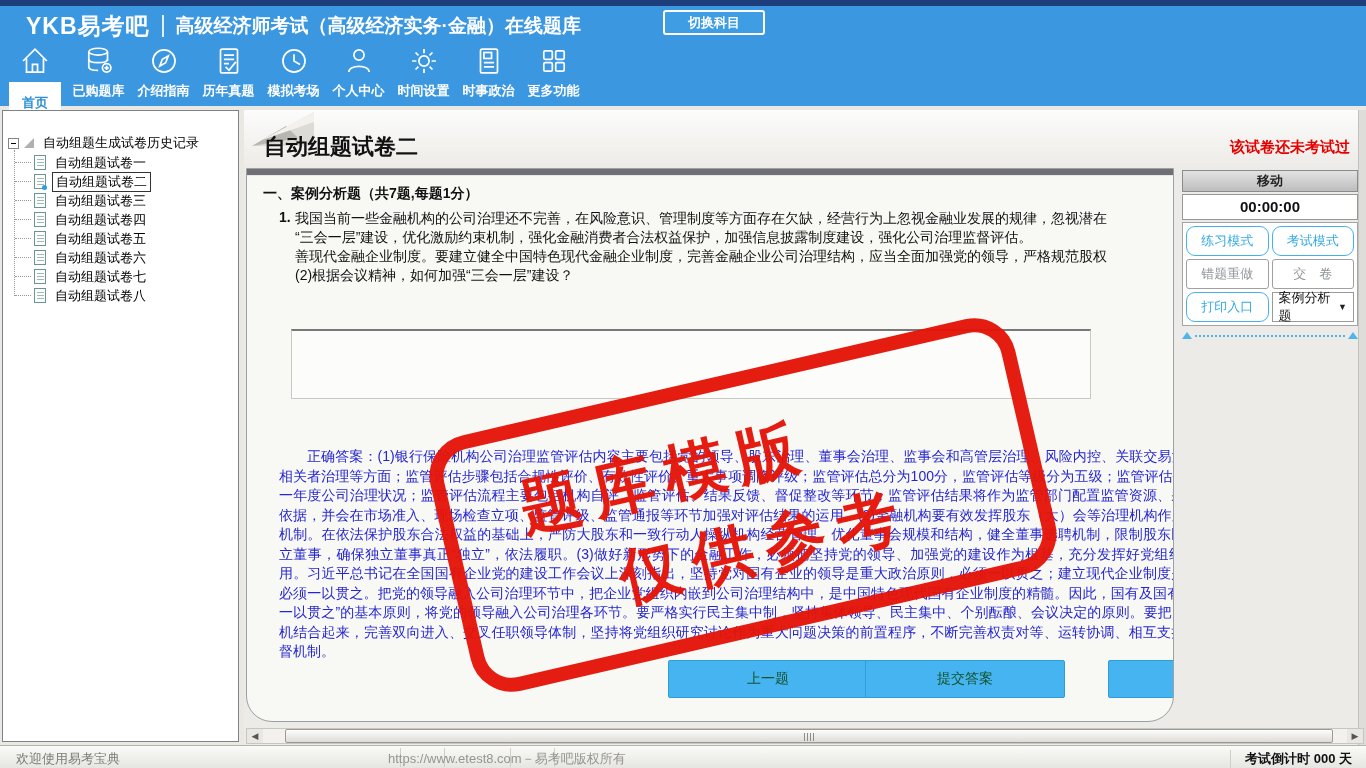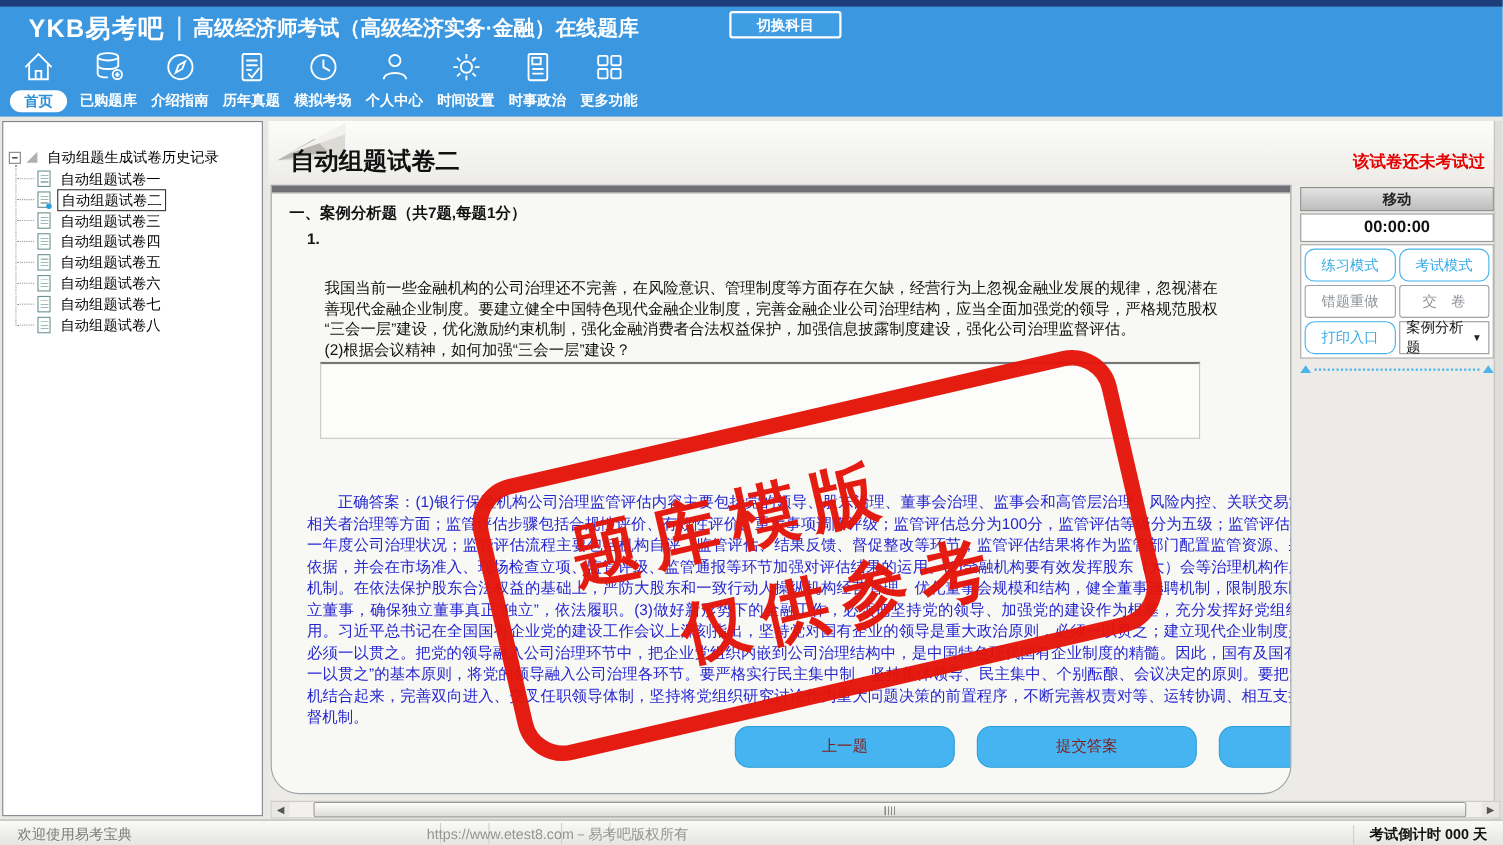--- a/index.html
+++ b/index.html
@@ -15,21 +15,21 @@
   .brand-div { width:2px; height:22px; background:rgba(255,255,255,.85); margin:0 12px; }
   .apptitle { color:#fff; font-size:19px; font-weight:bold; }
   .switch-btn { position:absolute; left:663px; top:10px; width:102px; height:25px;
     border:2px solid #fff; border-radius:3px; background:#3f9de4; color:#fff;
     font-size:13px; font-weight:bold; text-align:center; line-height:21px; cursor:pointer; }
   .nav { position:absolute; left:4px; top:44px; display:flex; }
   .nav-item { width:65px; display:flex; flex-direction:column; align-items:center; cursor:pointer; }
   .nav-item:first-child { width:62px; }
   .nav-item svg { width:34px; height:34px; margin-bottom:4px; }
   .nav-label { color:#fff; font-size:13px; font-weight:bold; white-space:nowrap; }
-  .nav-label.active { background:#fff; color:#2f8fd6; border-radius:10px; padding:1px 13px; }
+  .nav-label.active { background:#fff; color:#2f8fd6; border-radius:0; padding:12px 13px; }
 
   
   .sidebar { position:absolute; left:2px; top:110px; width:237px; height:632px;
     background:#fff; border:1px solid #7d828b; }
   .tree { padding:22px 3px; font-size:13px; color:#000; }
   .tree-root { display:flex; align-items:center; height:20px; white-space:nowrap; cursor:pointer; }
   .expander { width:11px; height:11px; border:1px solid #848484; background:#fff;
     position:relative; margin:0 4px 0 2px; flex:none; }
   .expander::after { content:""; position:absolute; left:2px; top:4px; width:5px; height:1px; background:#000; }
   .tri-ico { width:12px; height:12px; margin-right:5px; flex:none; }
@@ -56,34 +56,34 @@
   .paper-title { position:absolute; left:20px; top:22px; font-size:22px; font-weight:bold; color:#111; }
   .not-examined { position:absolute; right:16px; top:28px; color:#e60000; font-size:15px; font-weight:bold; }
 
   .panel { position:absolute; left:2px; top:58px; width:928px; height:554px;
     background:#f8f8f5; border:1px solid #9aa0a6; border-radius:0 0 26px 26px; overflow:hidden; }
   .panel-topbar { height:7px; background:#707074; border-bottom:1px solid #e8e8e6; }
   .section-title { position:absolute; left:16px; top:16px; font-size:14px; font-weight:bold; color:#111; }
 
   .qnum { position:absolute; left:32px; top:40px; font-size:14px; font-weight:bold; color:#111; }
   .qbody { position:absolute; left:48px; top:40px; width:858px; font-size:14px;
-    line-height:19px; color:#111;margin-top:43px; }
+    line-height:19px; color:#111; }
   .qline { white-space:nowrap; overflow:hidden; }
 
   .answer-box { position:absolute; left:44px; top:160px; width:800px; height:70px;
     background:#fcfcfa; border:1px solid #c9c9c4; border-top:2px solid #787878;
     resize:none; font-family:"Liberation Sans",sans-serif; font-size:14px; outline:none; }
 
   .correct { position:absolute; left:32px; top:278px; width:1062px; font-size:14px;
     line-height:19.5px; color:#2626cf; text-align:justify; text-indent:2em; }
 
   .bluebtn { position:absolute; top:491px; width:200px; height:38px; background:#45b4f0;
-    border:1px solid #2d9fd8; border-radius:13px; font-size:14px; color:#7f1d1d;
+    border:1px solid #2d9fd8; border-radius:2px; font-size:14px; color:#14532d;
     font-family:"Liberation Sans",sans-serif; cursor:pointer; }
-  .btn-prev { left:421px; } .btn-submit { left:641px; } .btn-next { left:861px; }
+  .btn-prev { left:421px; } .btn-submit { left:618px; } .btn-next { left:861px; }
 
   
   .stamp { position:absolute; left:196px; top:205px; width:600px; height:262px;
     border:14px solid #e51408; border-radius:42px; transform:rotate(-13deg);
     display:flex; flex-direction:column; justify-content:center; z-index:50; opacity:.96;
     pointer-events:none; }
   .stamp div { font-size:62px; font-weight:bold; color:#e51408; letter-spacing:12px;
     line-height:1.45; white-space:nowrap; }
   .stamp .l1 { margin-left:68px; }
   .stamp .l2 { margin-left:150px; }
@@ -278,22 +278,22 @@
     <div class="not-examined">该试卷还未考试过</div>
   </div>
 
   <div class="panel">
     <div class="panel-topbar"></div>
     <div class="section-title">一、案例分析题（共7题,每题1分）</div>
 
     <div class="qnum">1.</div>
     <div class="qbody">
       <div class="qline">我国当前一些金融机构的公司治理还不完善，在风险意识、管理制度等方面存在欠缺，经营行为上忽视金融业发展的规律，忽视潜在</div>
+      <div class="qline">“三会一层”建设，优化激励约束机制，强化金融消费者合法权益保护，加强信息披露制度建设，强化公司治理监督评估。</div>
       <div class="qline">善现代金融企业制度。要建立健全中国特色现代金融企业制度，完善金融企业公司治理结构，应当全面加强党的领导，严格规范股权</div>
-      <div class="qline">“三会一层”建设，优化激励约束机制，强化金融消费者合法权益保护，加强信息披露制度建设，强化公司治理监督评估。</div>
       <div class="qline">(2)根据会议精神，如何加强“三会一层”建设？</div>
     </div>
 
     <textarea class="answer-box" style=""></textarea>
 
     <div class="correct">正确答案：(1)银行保险机构公司治理监管评估内容主要包括党的领导、股东治理、董事会治理、监事会和高管层治理、风险内控、关联交易治理、市场约束、其他利益相关者治理等方面；监管评估步骤包括合规性评价、有效性评价、重大事项调降评级；监管评估总分为100分，监管评估等级分为五级；监管评估每年开展一次，主要评估上一年度公司治理状况；监管评估流程主要包括机构自评、监管评估、结果反馈、督促整改等环节；监管评估结果将作为监管部门配置监管资源、采取监管措施和行动的重要依据，并会在市场准入、现场检查立项、监管评级、监管通报等环节加强对评估结果的运用。(2)金融机构要有效发挥股东（大）会等治理机构作用，持续推动完善公司治理机制。在依法保护股东合法权益的基础上，严防大股东和一致行动人操纵机构经营管理。优化董事会规模和结构，健全董事选聘机制，限制股东既提名股权董事，又提名独立董事，确保独立董事真正“独立”，依法履职。(3)做好新形势下的金融工作，必须把坚持党的领导、加强党的建设作为根基，充分发挥好党组织的领导核心和政治核心作用。习近平总书记在全国国有企业党的建设工作会议上深刻指出，坚持党对国有企业的领导是重大政治原则，必须一以贯之；建立现代企业制度是国有企业改革的方向，也必须一以贯之。把党的领导融入公司治理环节中，把企业党组织内嵌到公司治理结构中，是中国特色现代国有企业制度的精髓。因此，国有及国有控股金融机构要坚持“两个一以贯之”的基本原则，将党的领导融入公司治理各环节。要严格实行民主集中制，坚持集体领导、民主集中、个别酝酿、会议决定的原则。要把党的领导与现代企业制度有机结合起来，完善双向进入、交叉任职领导体制，坚持将党组织研究讨论作为重大问题决策的前置程序，不断完善权责对等、运转协调、相互支持、有效制衡的决策执行监督机制。</div>
 
     <button class="bluebtn btn-prev">上一题</button>
     <button class="bluebtn btn-submit">提交答案</button>
     <button class="bluebtn btn-next">下一题</button>

